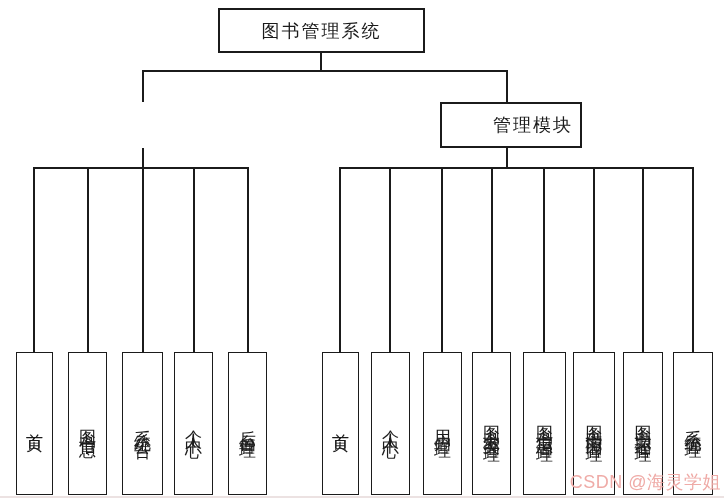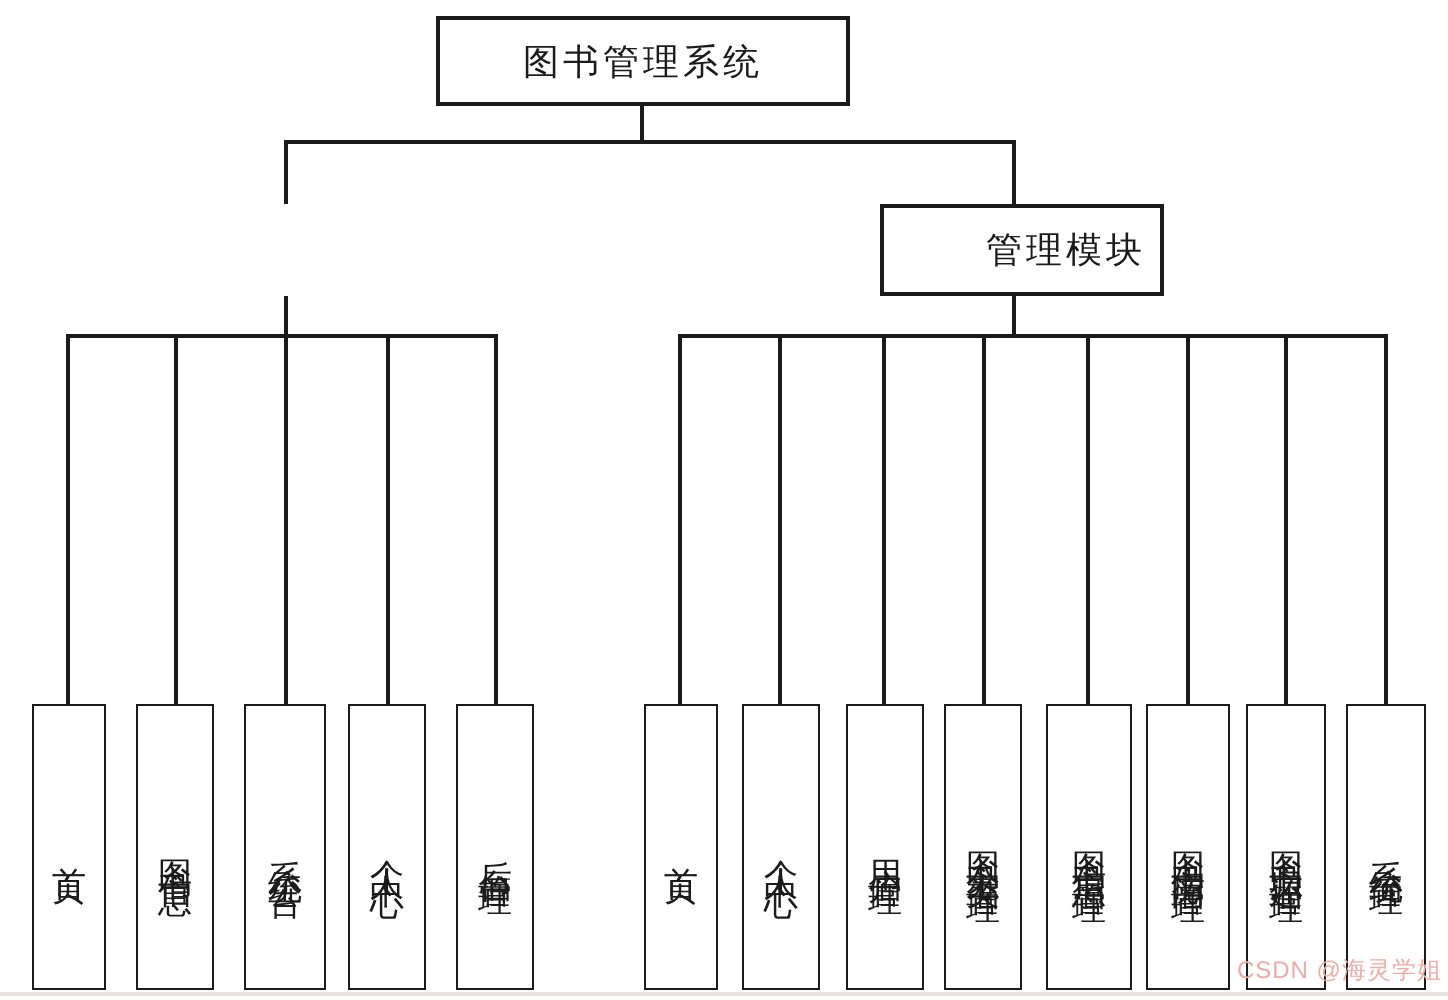--- a/index.html
+++ b/index.html
@@ -53,21 +53,21 @@
     position: absolute;
     background: #1b1b1b;
   }
   .ln.h { height: 2px; }
   .ln.v { width: 2px; }
   .watermark {
     position: absolute;
     right: 3px;
     bottom: 6px;
     font-family: "Liberation Sans", "DejaVu Sans", sans-serif;
-    font-size: 12px;
+    font-size: 18px;
     letter-spacing: 0.5px;
   }
   .bottom-edge {
     position: absolute;
     left: 0; top: 496px;
     width: 724px; height: 2px;
     background: #ece2e2;
   }
 </style>
 </head>

